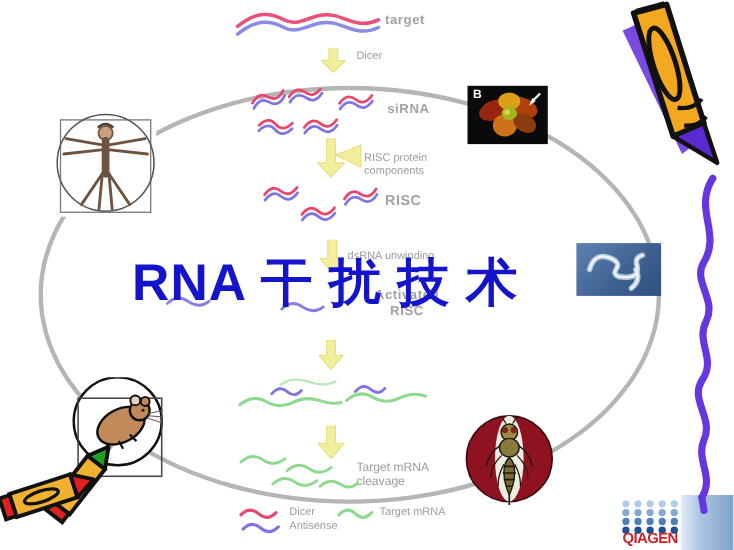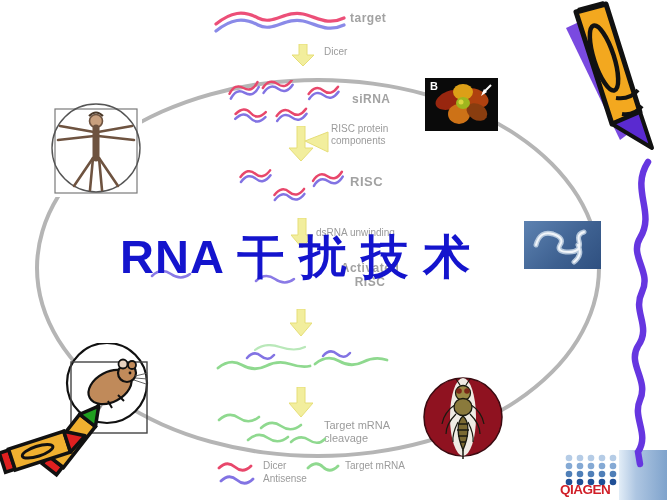--- a/index.html
+++ b/index.html
@@ -38,21 +38,21 @@
   .flower-box { left:425px; top:78px; width:73px; height:53px; background:#0a0a0a; z-index:3; }
   .flower-label { position:absolute; left:5px; top:2px; color:#ffffff; font-weight:bold; font-size:11px; z-index:2; }
 
   
   .worm-box { left:524px; top:221px; width:77px; height:48px;
     background:linear-gradient(135deg,#5d82b1 0%,#3d6090 60%,#2f5080 100%); z-index:3; }
 
   
   .qiagen-grad { left:619px; top:450px; width:48px; height:50px;
     background:linear-gradient(90deg,#e2edf7 0%,#aec6e2 35%,#7fa3cc 100%); z-index:4; }
-  .qiagen-text { left:560px; top:482px; width:62px; text-align:left;
+  .qiagen-text { left:560px; top:482px; width:62px; text-align:center;
     color:#d01f28; font-weight:bold; font-size:13.5px; letter-spacing:-0.5px; z-index:5; }
 </style>
 </head>
 <body>
 
 <div id="stage">
 
   <div class="abs ellipse-outline"></div>
 
   <svg class="abs layer2" style="left:213px;top:6px" width="135" height="32" viewBox="0 0 135 32">
@@ -89,21 +89,21 @@
           <path d="M0,11 q8,-9 15,-2 t15,-2" stroke="#8273e3"></path>
       </g>
     </g>
   </svg>
   <div class="plabel bold" style="left:352px;top:93px">siRNA</div>
 
   <svg class="abs layer2" style="left:288px;top:126px" width="42" height="36" viewBox="0 0 42 36">
     <polygon points="9,0 17,0 17,22 25,22 13,35 1,22 9,22" fill="#f2ee9d" stroke="#e6de78" stroke-width="1"></polygon>
     <polygon points="17,15 40,6 40,26" fill="#f2ee9d" stroke="#e6de78" stroke-width="1"></polygon>
   </svg>
-  <div class="plabel" style="left:331px;top:123px">RISC protein
+  <div class="plabel" style="left:331px;top:138px">RISC protein
 components</div>
 
   <svg class="abs layer2" style="left:236px;top:163px" width="120" height="45" viewBox="0 0 120 45">
     <g stroke-linecap="round" fill="none" stroke-width="2.5">
       <g transform="translate(4,8) rotate(-5)">
         <path d="M0,6 q8,-9 15,-2 t15,-2" stroke="#e8476b"></path>
           <path d="M0,11 q8,-9 15,-2 t15,-2" stroke="#8273e3"></path>
       </g>
       <g transform="translate(38,26) rotate(-4)">
         <path d="M0,6 q8,-9 15,-2 t15,-2" stroke="#e8476b"></path>

